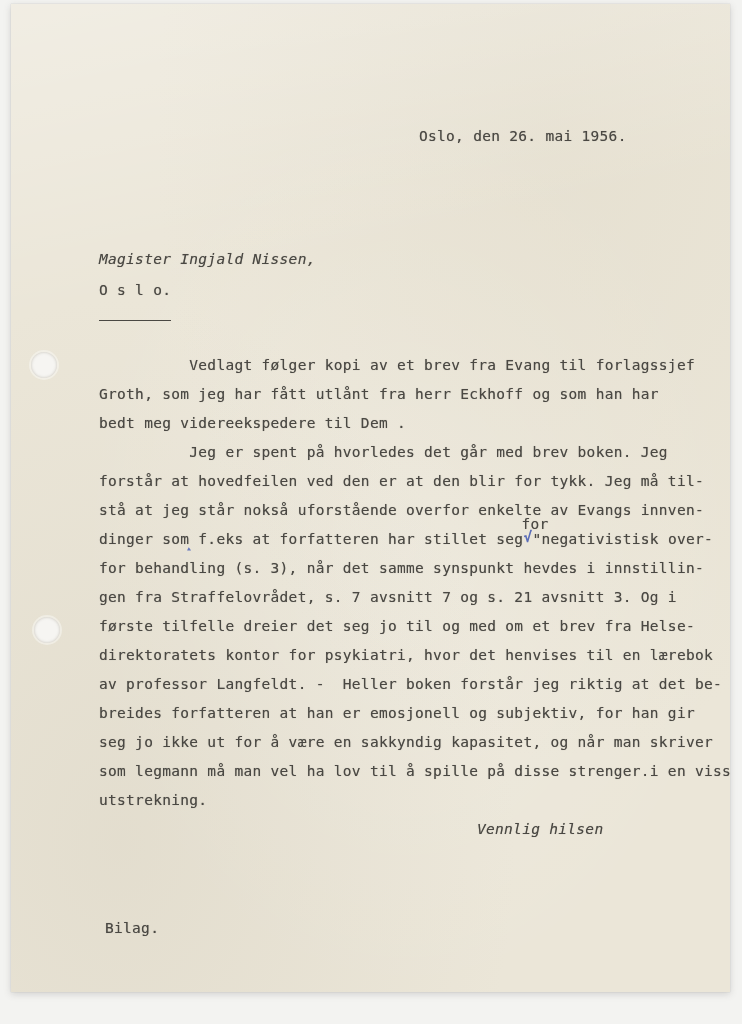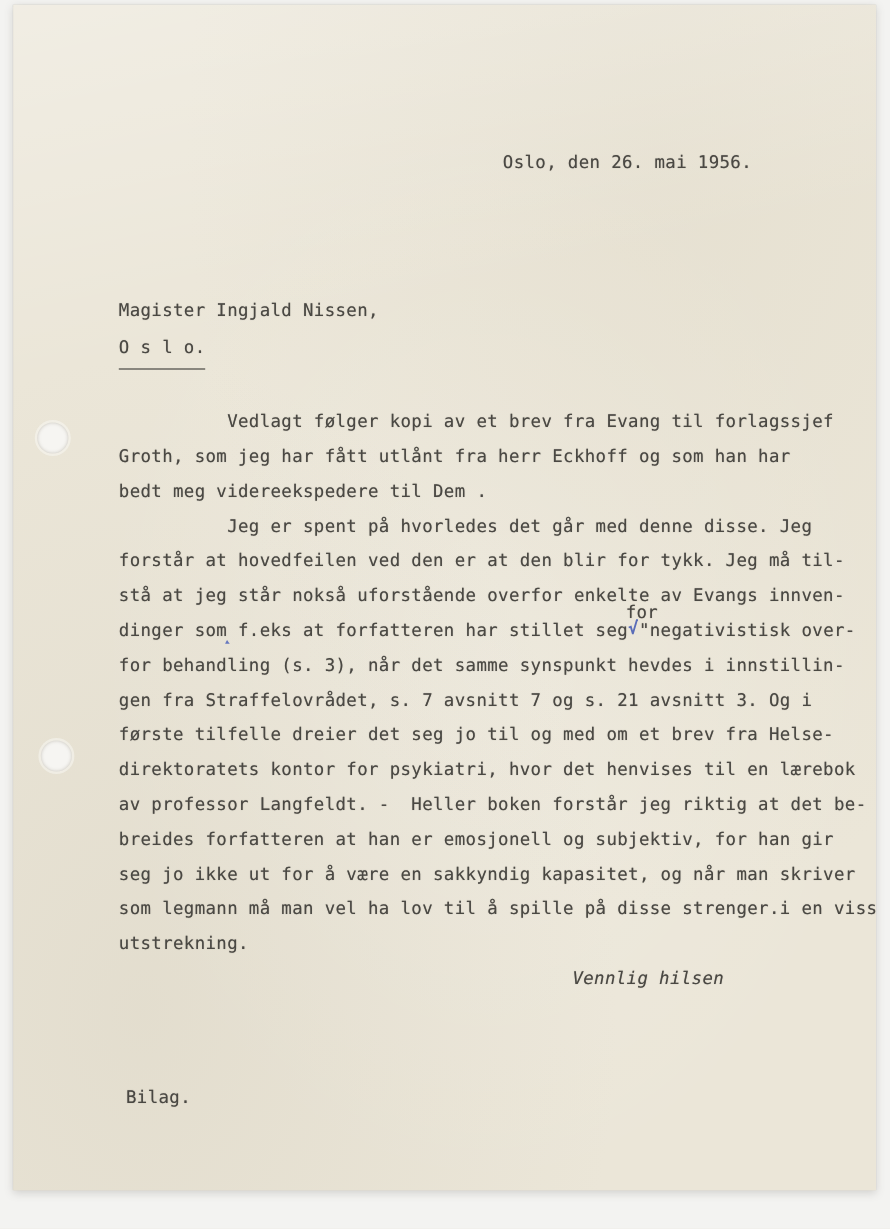--- a/index.html
+++ b/index.html
@@ -32,23 +32,23 @@
   }
   .hole{
     position:absolute;width:26px;height:26px;border-radius:50%;
     background:#f6f5f2;
     box-shadow:inset 0 0 3px rgba(140,134,118,0.45), 0 0 0 2px rgba(250,249,246,0.5);
   }
   .hole-top{left:20px;top:348px;}
   .hole-bottom{left:23px;top:613px;}
   .date{margin-left:320px;line-height:20px;}
   .recipient{margin-top:98px;}
-  .r-line{line-height:31px;}
+  .r-line{line-height:31px;font-style:italic;}
   .r-city{display:inline-block;line-height:31px;
-    border-bottom:1.5px solid #4a4843;padding-bottom:1px;}
+    border-bottom:1.5px solid #4a4843;padding-bottom:14px;}
   .body{position:relative;margin-top:30px;}
   .line,.body-line{line-height:29px;min-height:29px;}
   .ins-wrap{position:relative;display:inline;}
   .caret{
     color:#5a6db8;text-shadow:none;font-weight:bold;
     display:inline-block;transform:translateY(-2px);
   }
   .ins-above{
     position:absolute;left:-2px;top:-1.45em;
     font-size:14.5px;letter-spacing:0.3px;color:#4a4843;
@@ -76,21 +76,21 @@
     <div class="recipient">
       <div class="r-line typed">Magister Ingjald Nissen,</div>
       <div><span class="r-city typed">O s l o.</span></div>
     </div>
 
     <div class="body">
       <div>
           <div class="body-line typed">          Vedlagt følger kopi av et brev fra Evang til forlagssjef</div>
           <div class="body-line typed">Groth, som jeg har fått utlånt fra herr Eckhoff og som han har</div>
           <div class="body-line typed">bedt meg videreekspedere til Dem .</div>
-          <div class="body-line typed">          Jeg er spent på hvorledes det går med denne disse. Jeg</div>
+          <div class="body-line typed">          Jeg er spent på hvorledes det går med brev boken. Jeg</div>
           <div class="body-line typed">forstår at hovedfeilen ved den er at den blir for tykk. Jeg må til-</div>
           <div class="body-line typed">stå at jeg står nokså uforstående overfor enkelte av Evangs innven-</div>
         </div>
 
       <div class="line typed"><span>dinger som f.eks at forfatteren har stillet seg</span><span class="ins-wrap"><span class="caret">√</span><span class="ins-above">for</span></span><span>"negativistisk over-</span></div>
 
       <div>
           <div class="body-line typed">for behandling (s. 3), når det samme synspunkt hevdes i innstillin-</div>
           <div class="body-line typed">gen fra Straffelovrådet, s. 7 avsnitt 7 og s. 21 avsnitt 3. Og i</div>
           <div class="body-line typed">første tilfelle dreier det seg jo til og med om et brev fra Helse-</div>

